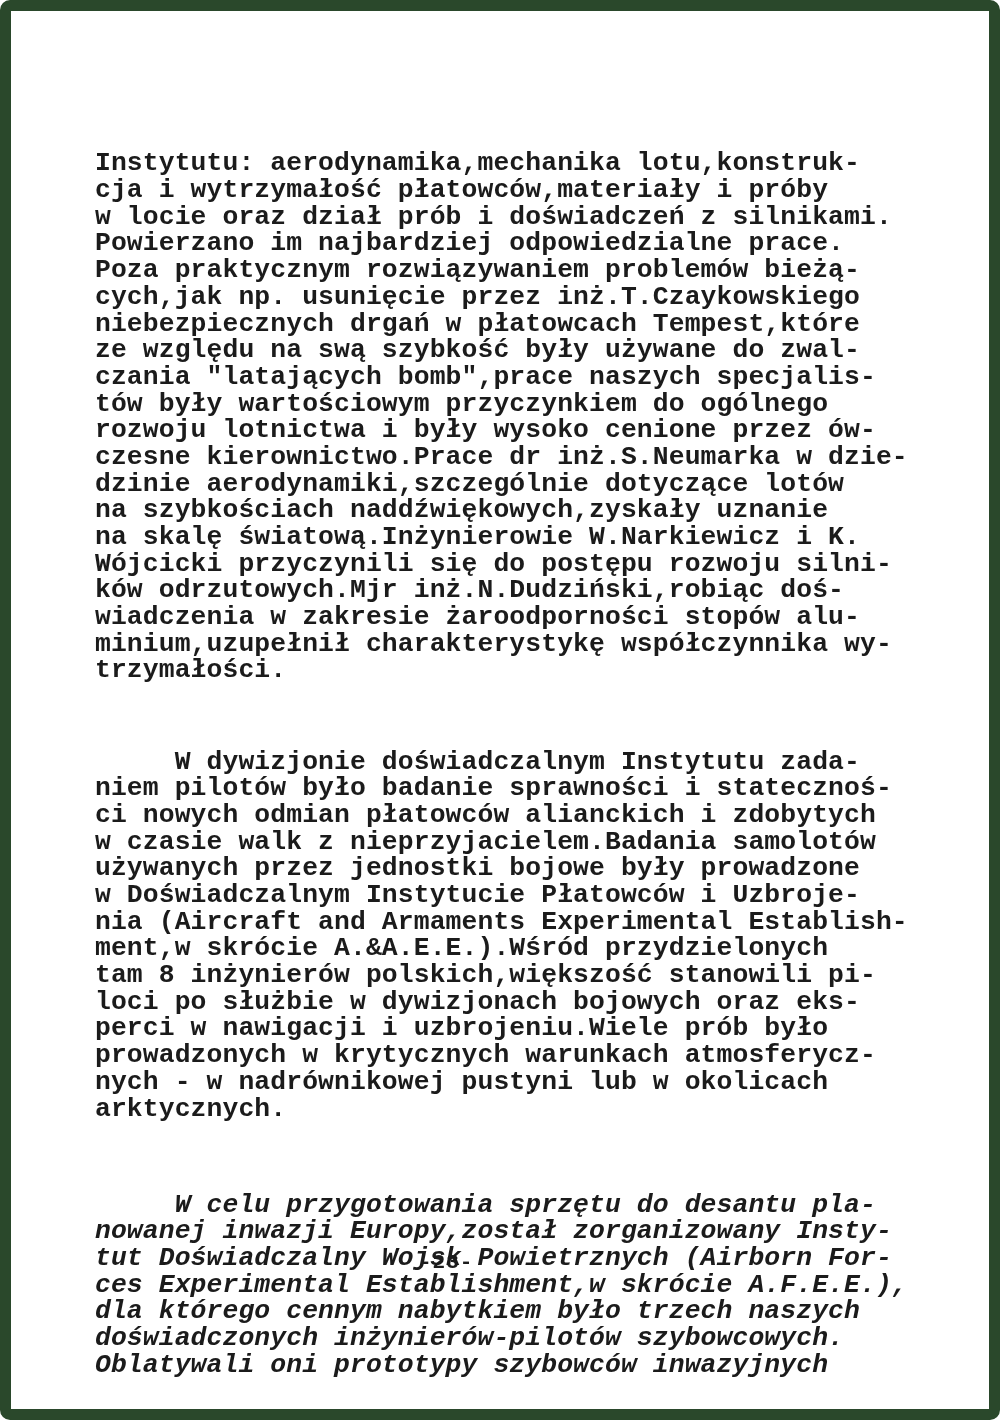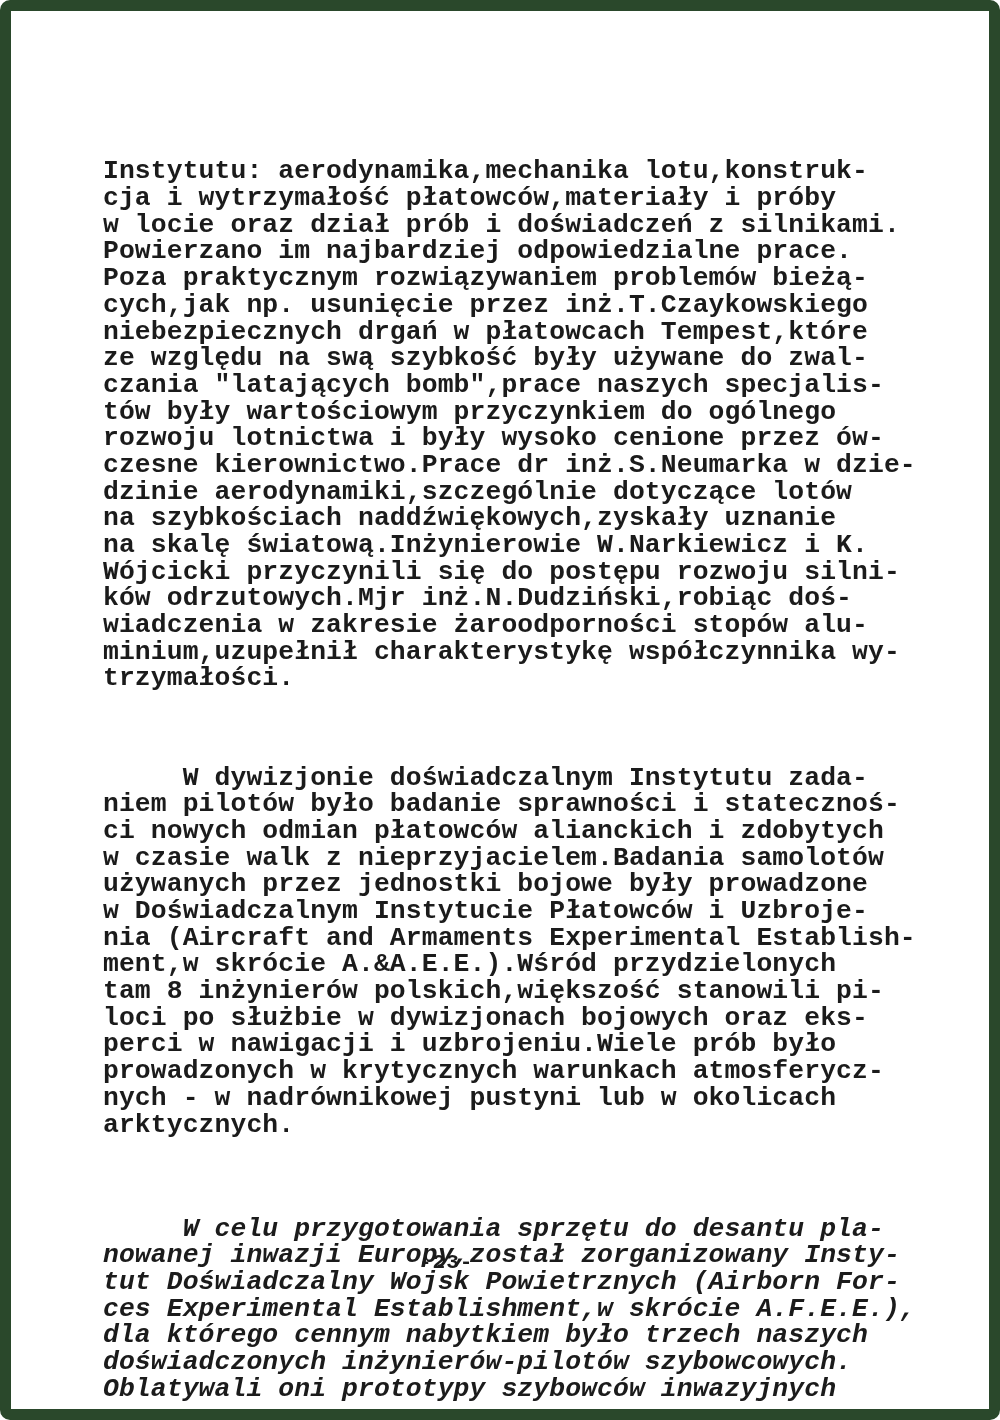--- a/index.html
+++ b/index.html
@@ -28,21 +28,21 @@
     top: 97px;
     width: 860px;
     font-family: "Liberation Mono", "DejaVu Sans Mono", monospace;
     font-size: 26.4px;
     line-height: 26.7px;
     font-weight: 700;
     color: #1b1b1b;
     white-space: pre;
     letter-spacing: 0.1px;
   }
-  .paragraph { margin: 8px; }
+  .paragraph { margin: 0; }
   .paragraph[data-paragraph="1"] { margin-top: 11px; }
   .paragraph[data-paragraph="2"] { margin-top: 16px; font-style: italic; }
   .line {
     height: 26.7px;
   }
   .page-number {
     position: absolute;
     left: 419px;
     top: 1250px;
     font-family: "Liberation Mono", "DejaVu Sans Mono", monospace;

